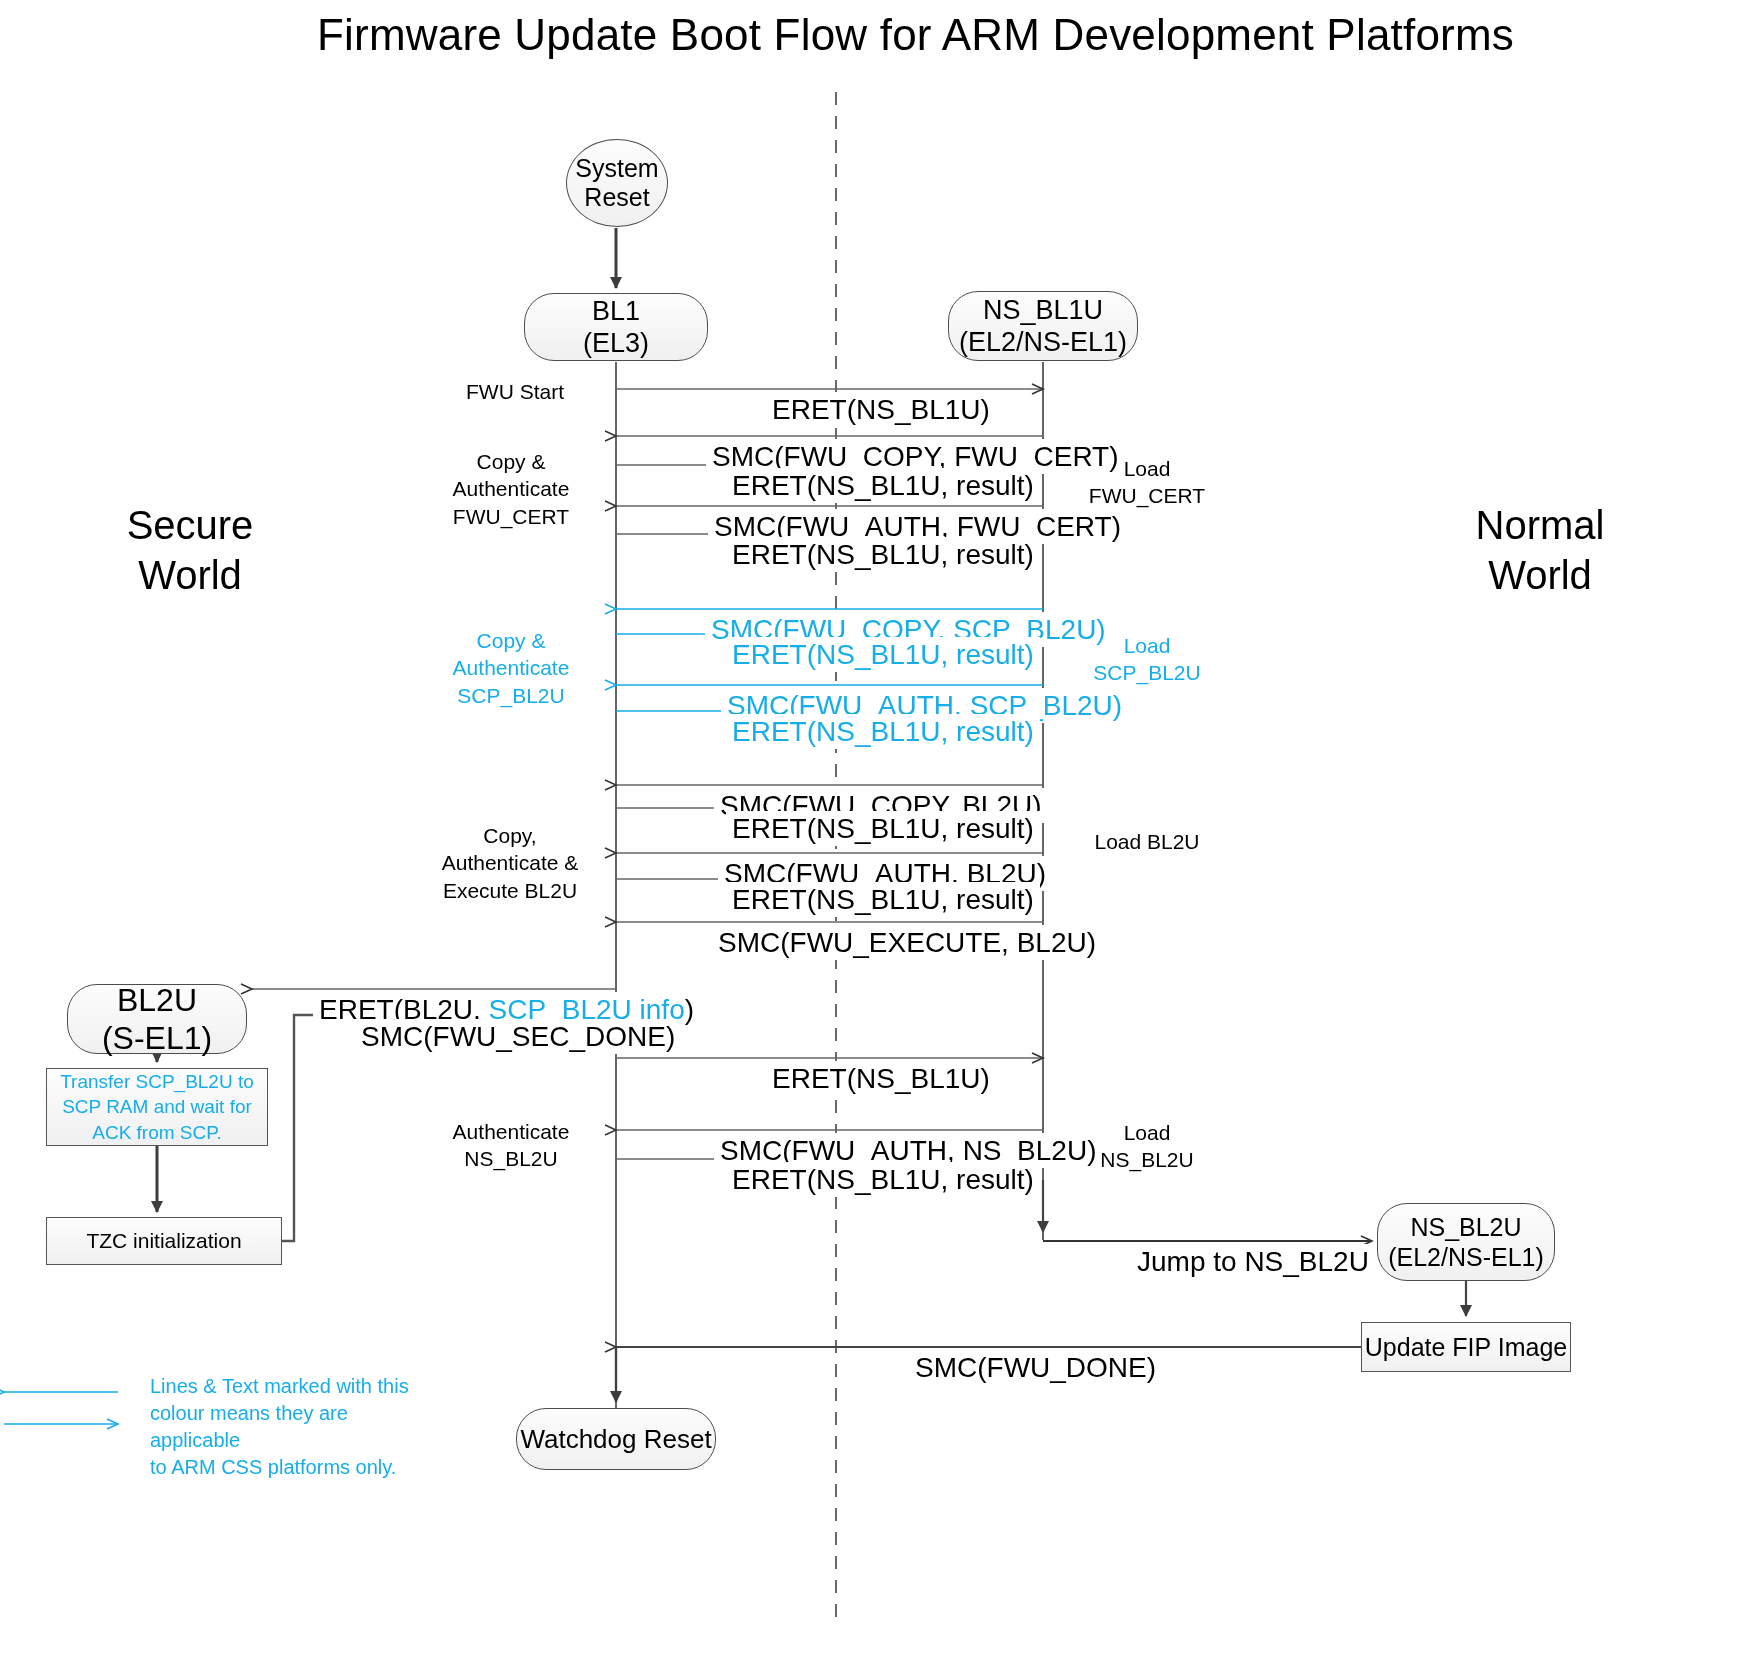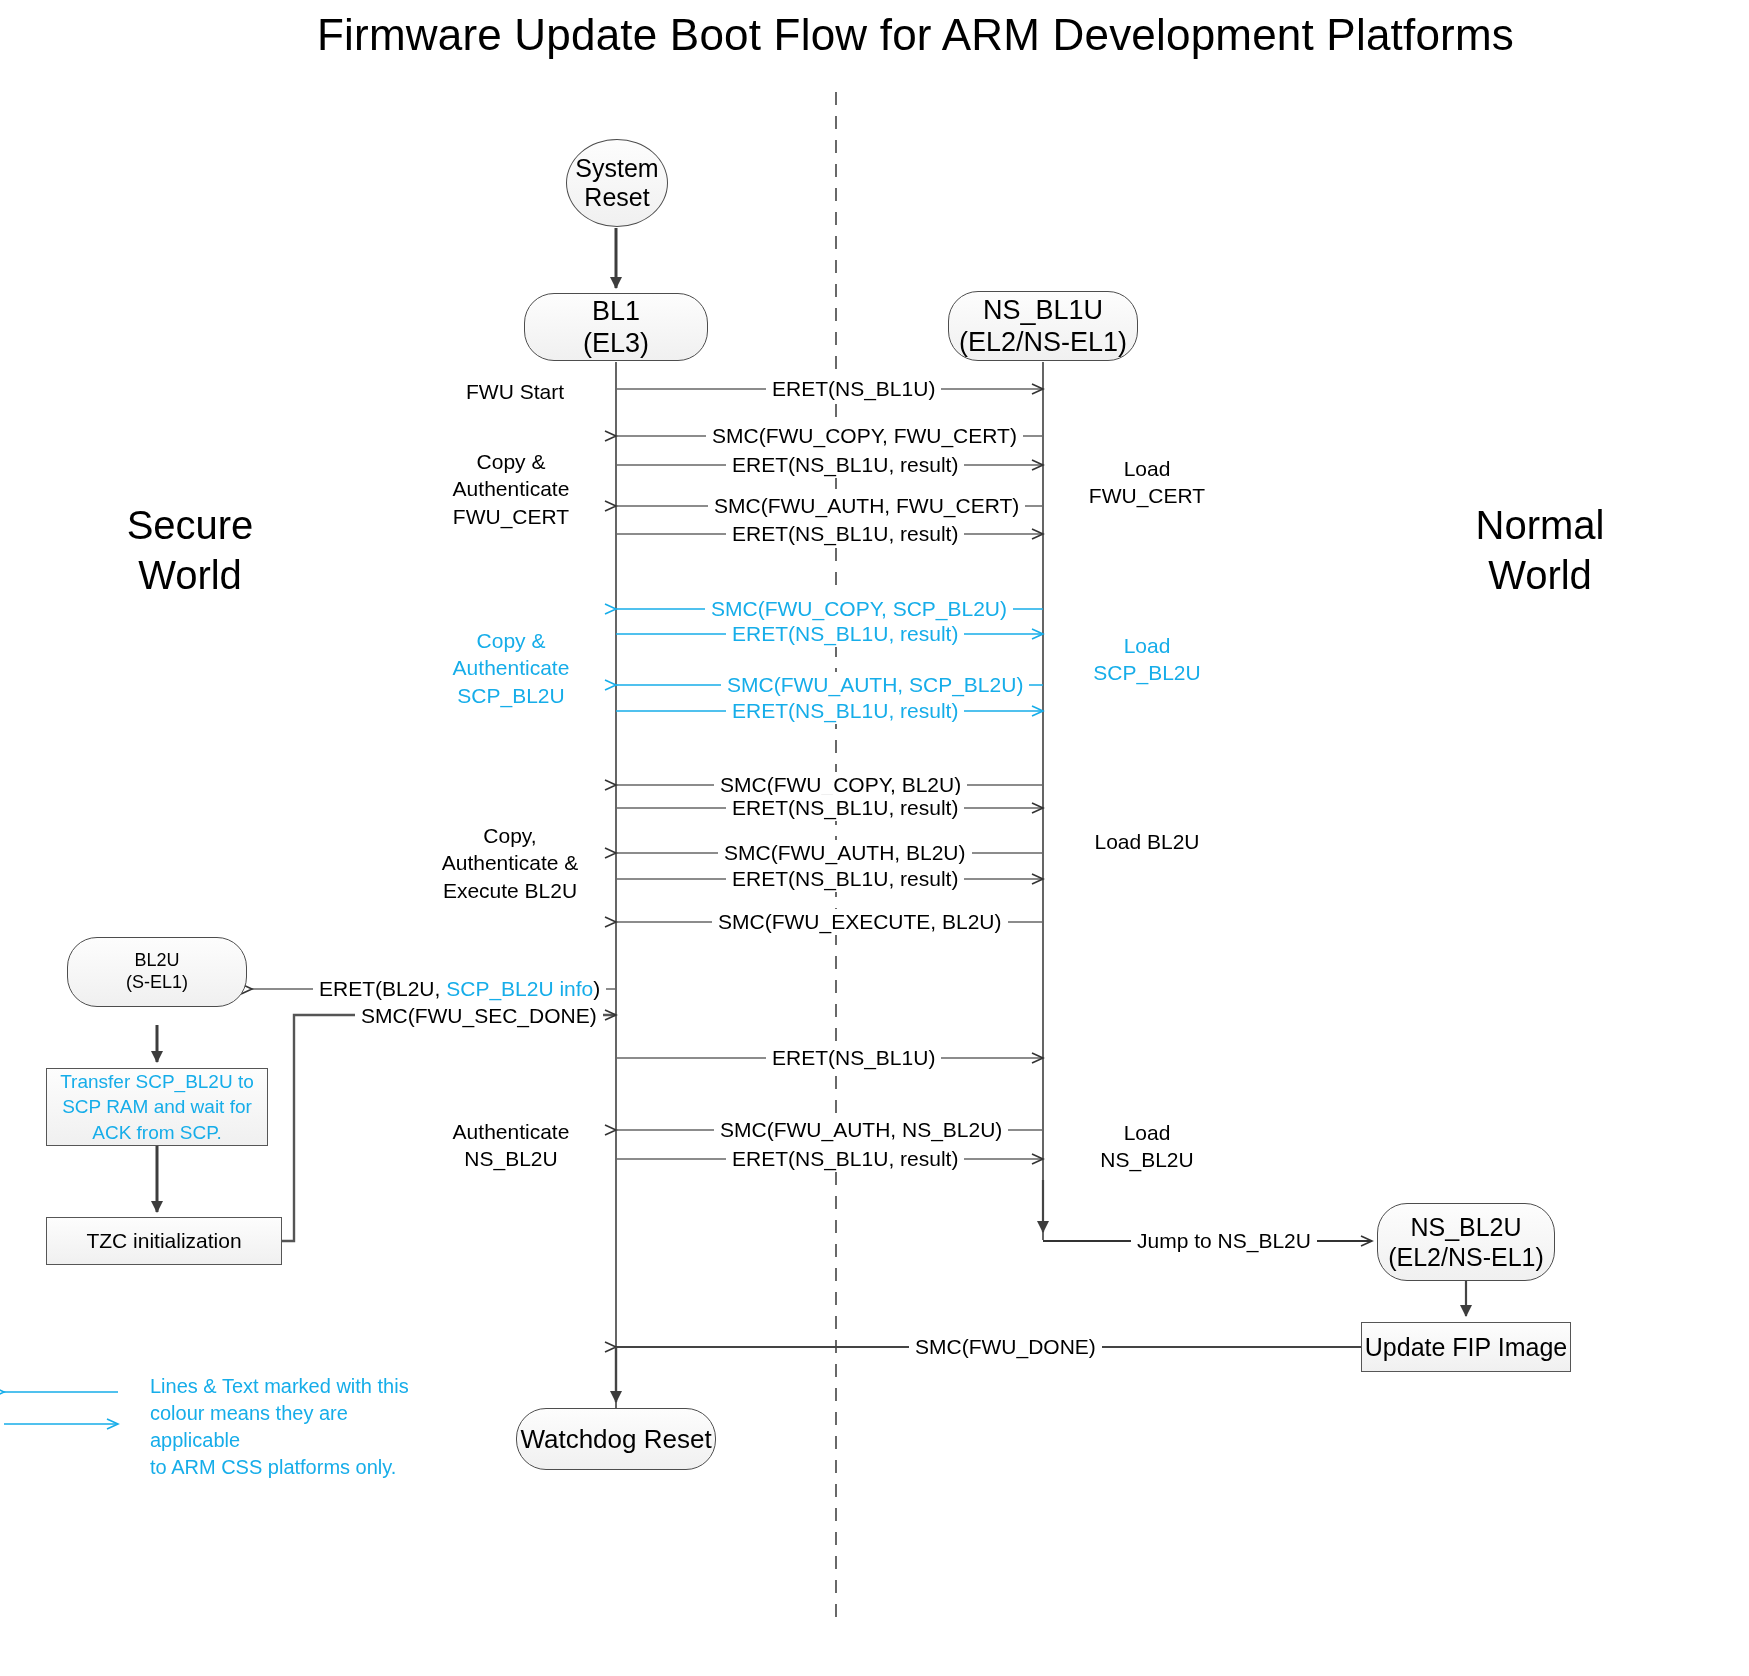--- a/index.html
+++ b/index.html
@@ -63,36 +63,37 @@
   }
   .node .l1, .node .l2 { display: block; white-space: nowrap; }
 
   .node-ellipse { border-radius: 50%; }
   .node-round   { border-radius: 30px; }
   .node-rect    { border-radius: 0; }
 
   #node-system-reset { left: 566px; top: 139px; width: 102px; height: 88px; font-size: 25px; line-height: 1.15; }
   #node-bl1          { left: 524px; top: 293px; width: 184px; height: 68px; font-size: 27px; line-height: 1.2; }
   #node-ns-bl1u      { left: 948px; top: 291px; width: 190px; height: 70px; font-size: 27px; line-height: 1.2; }
-  #node-bl2u         { left: 67px;  top: 937px; width: 180px; height: 70px; font-size: 18px; line-height: 1.2; }
+  #node-bl2u         { left: 67px;  top: 984px; width: 180px; height: 70px; font-size: 32px; line-height: 1.2; }
   #node-ns-bl2u      { left: 1377px; top: 1203px; width: 178px; height: 78px; font-size: 25px; line-height: 1.2; }
   #node-watchdog     { left: 516px; top: 1408px; width: 200px; height: 62px; font-size: 26px; }
   #node-transfer-scp { left: 46px;  top: 1068px; width: 222px; height: 78px; font-size: 19px; line-height: 1.35;
                        color: #16ADE9; padding: 4px 6px; border-color: #565656; }
   #node-tzc          { left: 46px;  top: 1217px; width: 236px; height: 48px; font-size: 21px; border-color: #565656; }
   #node-update-fip   { left: 1361px; top: 1322px; width: 210px; height: 50px; font-size: 25px; border-color: #565656; text-align: center; }
 
   .msg-label {
     position: absolute;
-    font-size: 21px;
+    font-size: 28px;
     color: #000000;
     white-space: nowrap;
     background: #ffffff;
     padding: 0 6px;
     line-height: 1.25;
+    margin-top: 16px;
   }
   .msg-label.cyan { color: #16ADE9; }
 
   .side-label {
     position: absolute;
     font-size: 21px;
     line-height: 1.3;
     color: #000000;
     text-align: center;
     white-space: nowrap;

